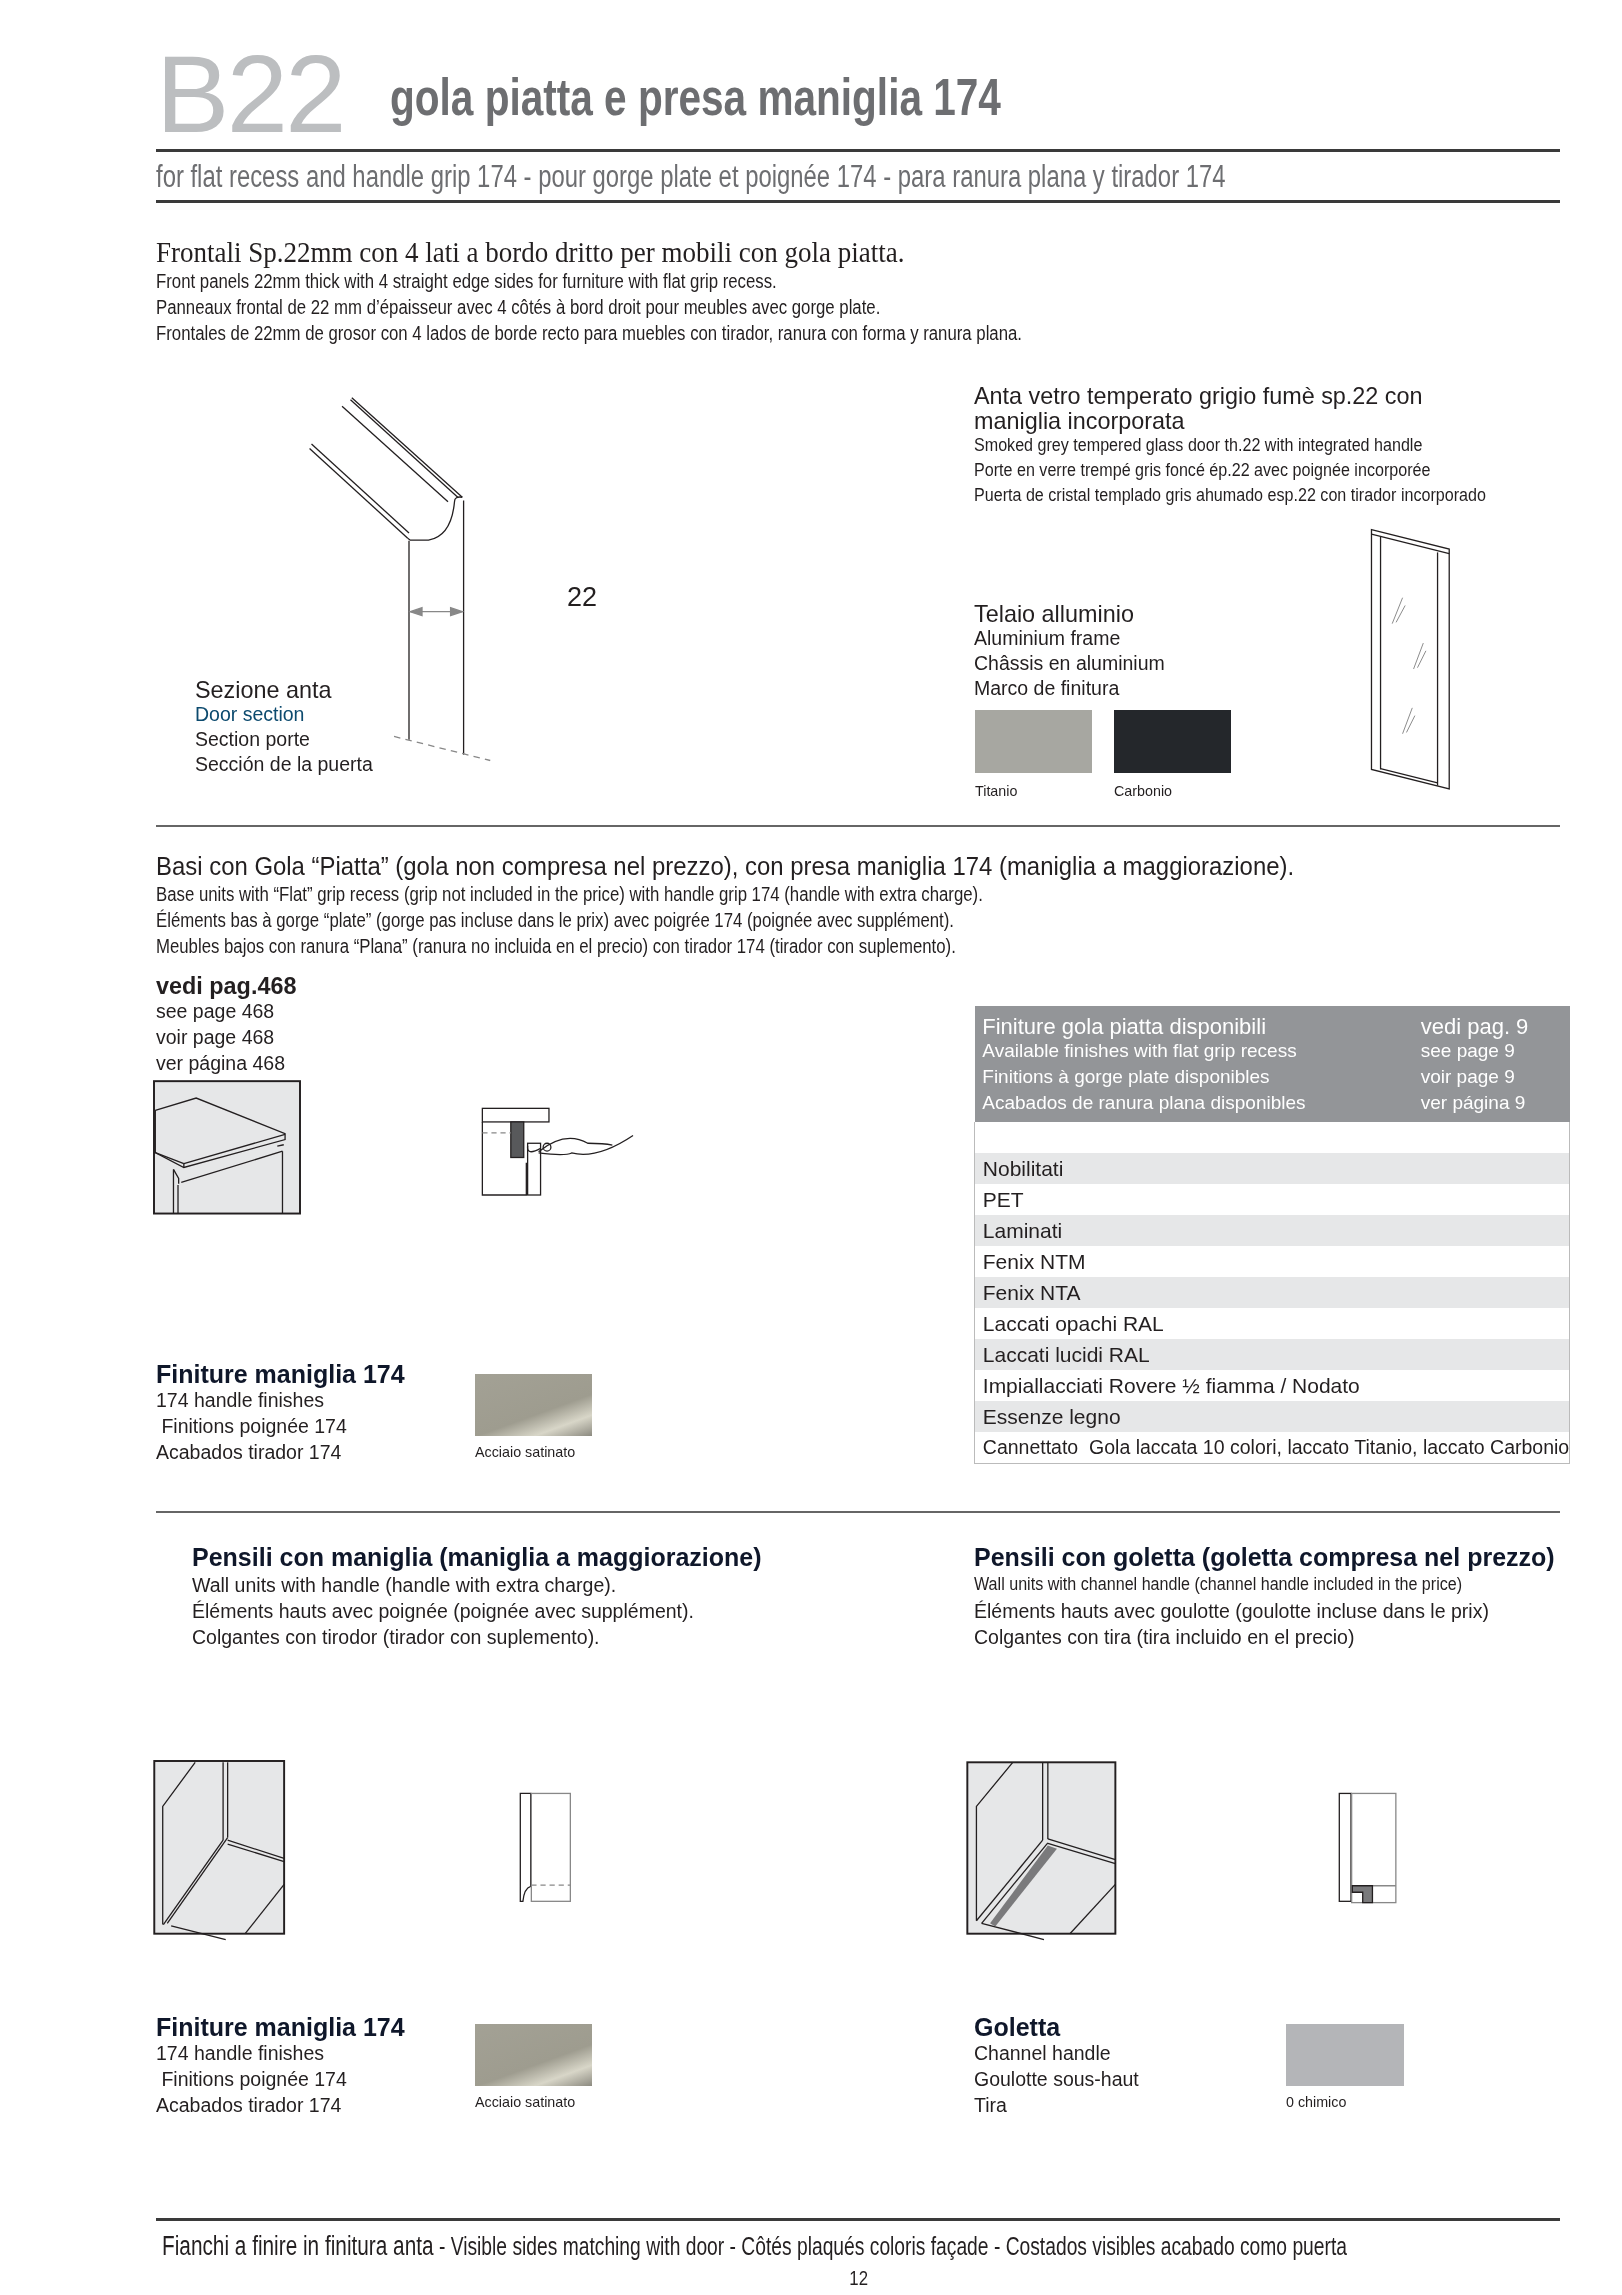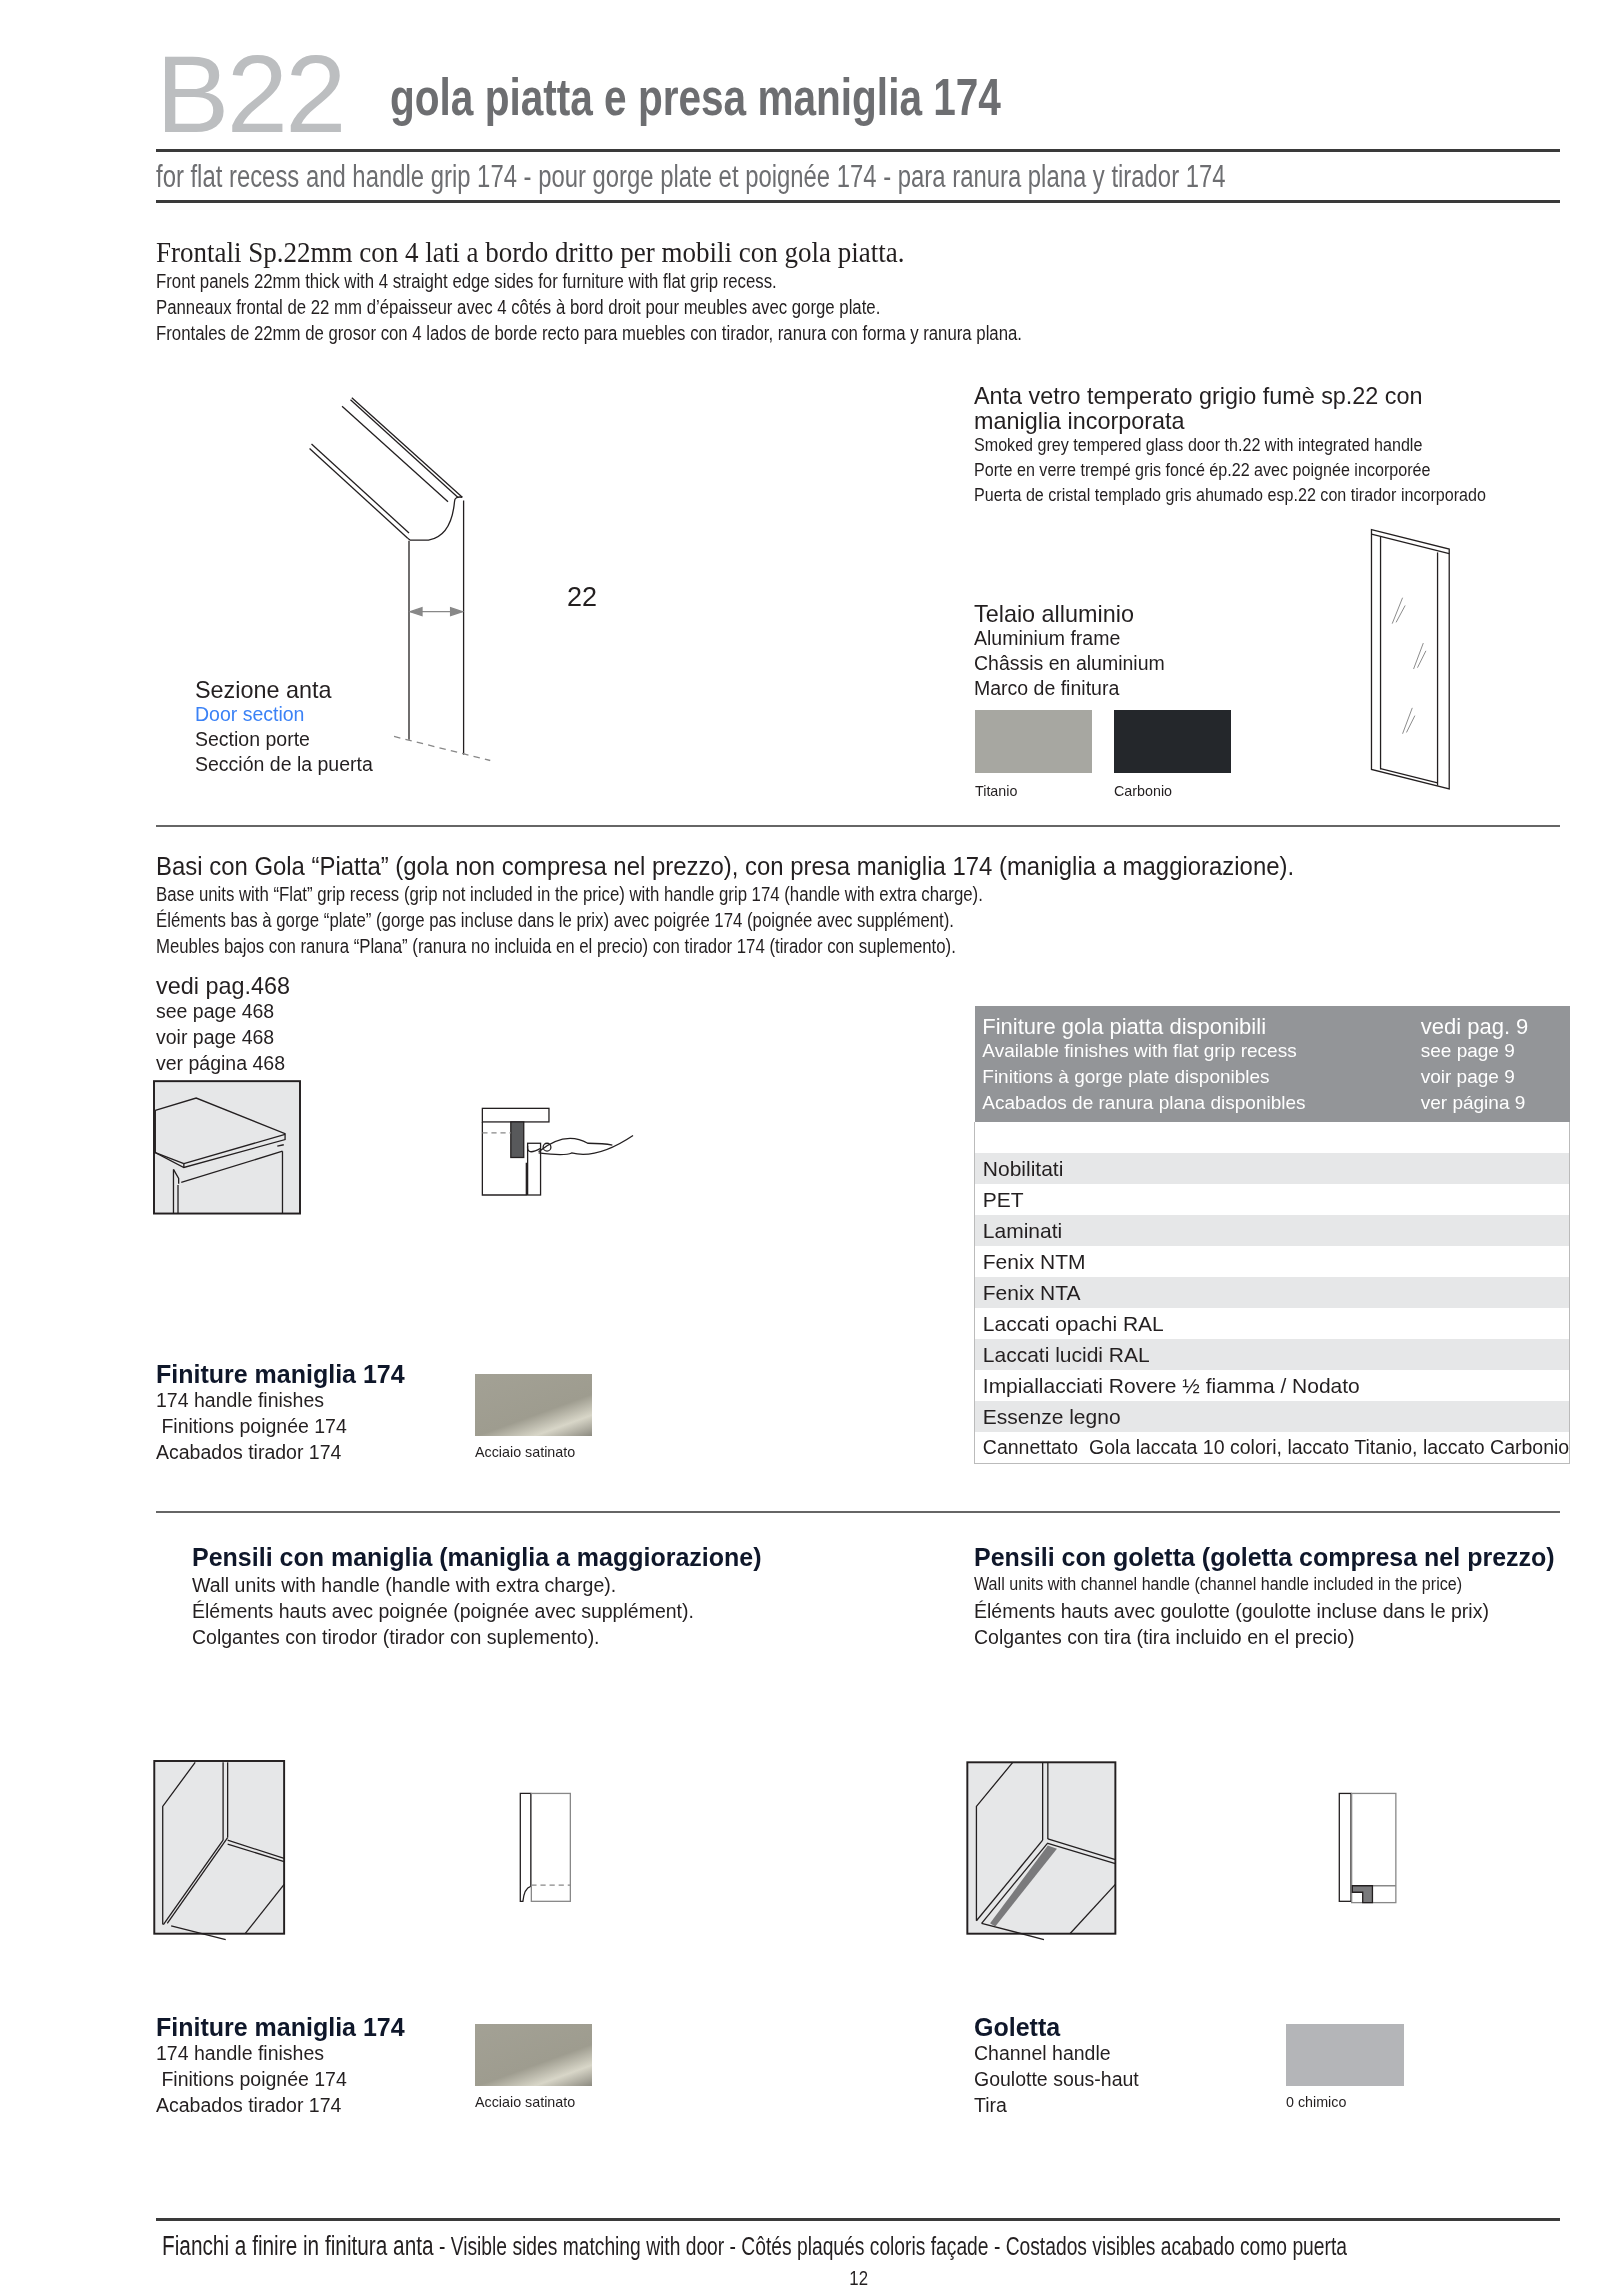--- a/index.html
+++ b/index.html
@@ -58,21 +58,21 @@
   </g>
   <g stroke="#888" stroke-width="2">
     <line x1="382" y1="361" x2="462" y2="361"></line>
     <polygon points="382,361 400,355 400,367" fill="#888"></polygon>
     <polygon points="462,361 444,355 444,367" fill="#888"></polygon>
   </g>
 </svg>
 <div class="abs" style="left:567px;top:582px;font-size:27px;">22</div>
 <div class="lines" style="left:195px;top:679px;">
   <div class="t36" style="height:26px">Sezione anta</div>
-  <div class="t28" style="height:25px;color:#3b82f6">Door section</div>
+  <div class="t28" style="height:25px;color:#0c4a6e">Door section</div>
   <div class="t28" style="height:25px">Section porte</div>
   <div class="t28" style="height:25px">Sección de la puerta</div>
 </div>
 
 <div class="lines" style="left:974px;top:385px;">
   <div class="t36" style="height:25px">Anta vetro temperato grigio fumè sp.22 con</div>
   <div class="t36" style="height:27px">maniglia incorporata</div>
   <div class="t28" style="height:25px;font-size:17.5px;transform:scaleX(0.92);transform-origin:left">Smoked grey tempered glass door th.22 with integrated handle</div>
   <div class="t28" style="height:25px;font-size:17.5px;transform:scaleX(0.92);transform-origin:left">Porte en verre trempé gris foncé ép.22 avec poignée incorporée</div>
   <div class="t28" style="height:25px;font-size:17.5px;transform:scaleX(0.92);transform-origin:left">Puerta de cristal templado gris ahumado esp.22 con tirador incorporado</div>
@@ -112,21 +112,21 @@
 <div class="lines" style="left:156px;top:853px;transform:scaleX(0.92);">
   <div style="font-size:26px;height:31px">Basi con Gola “Piatta” (gola non compresa nel prezzo), con presa maniglia 174 (maniglia a maggiorazione).</div>
 </div>
 <div class="lines t28" style="left:156px;top:885px;transform:scaleX(0.86);">
   <div style="height:26px">Base units with “Flat” grip recess (grip not included in the price) with handle grip 174 (handle with extra charge).</div>
   <div style="height:26px">Éléments bas à gorge “plate” (gorge pas incluse dans le prix) avec poigrée 174 (poignée avec supplément).</div>
   <div style="height:26px">Meubles bajos con ranura “Plana” (ranura no incluida en el precio) con tirador 174 (tirador con suplemento).</div>
 </div>
 
 <div class="lines" style="left:156px;top:975px;">
-  <div class="t36" style="height:27px;font-weight:normal">vedi pag.468</div>
+  <div class="t36" style="height:27px;font-weight:bold">vedi pag.468</div>
   <div class="t28" style="height:26px">see page 468</div>
   <div class="t28" style="height:26px">voir page 468</div>
   <div class="t28" style="height:26px">ver página 468</div>
 </div>
 
 <svg style="left:154px;top:1081px" width="146" height="134" viewBox="0 0 225 206">
   <rect x="0" y="0" width="225" height="204" fill="#e6e7e8" stroke="#231f20" stroke-width="3"></rect>
   <g fill="#e6e7e8" stroke="#231f20" stroke-width="2">
     <polygon points="2,45 65,26 202,81 202,90 46,133 2,110"></polygon>
     <line x1="2" y1="110" x2="46" y2="127"></line>

